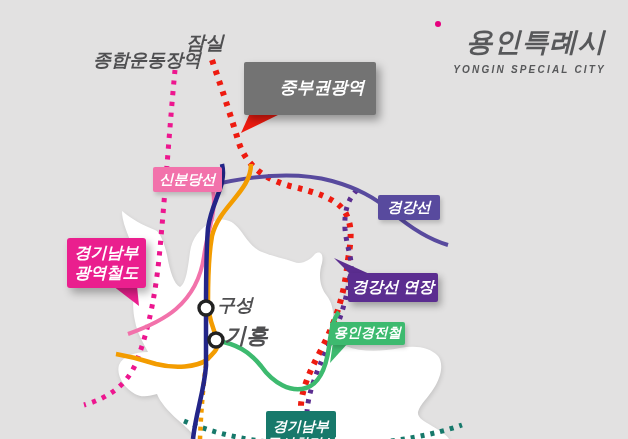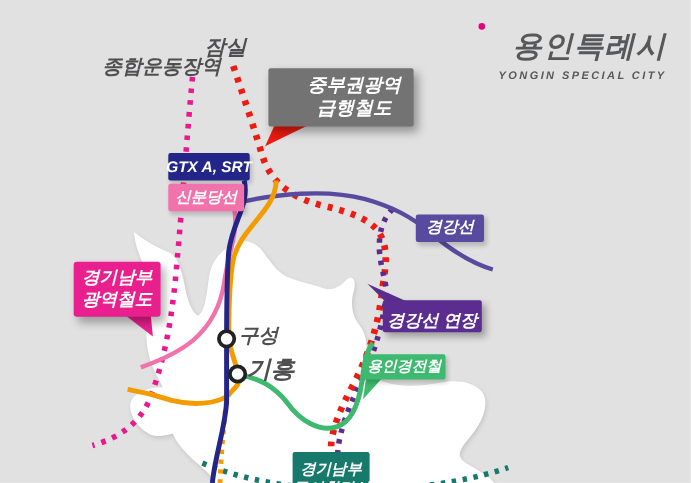--- a/index.html
+++ b/index.html
@@ -23,21 +23,21 @@
          box-shadow:2px 3px 4px rgba(0,0,0,0.18);}
   .b-bundang{left:228px;top:139px;width:60px;height:25px;background:#f39c00;font-size:14px;
          box-shadow:2px 3px 4px rgba(0,0,0,0.18);}
   .b-sinbundang{left:153px;top:167px;width:69px;height:25px;background:#f272ab;font-size:14px;
          box-shadow:2px 3px 4px rgba(0,0,0,0.18);}
   .b-gyeonggang{left:378px;top:195px;width:62px;height:25px;background:#584a9e;font-size:14.5px;
          box-shadow:2px 3px 4px rgba(0,0,0,0.18);}
   .b-magenta{left:67px;top:238px;width:79px;height:50px;background:#ea1f8e;font-size:16px;
          box-shadow:4px 5px 8px rgba(0,0,0,0.3);border-radius:3px;}
   .b-ext{left:348px;top:273px;width:90px;height:29px;background:#5b2d90;font-size:15.5px;
-         box-shadow:3px 4px 7px rgba(0,0,0,0.3);justify-content:flex-end;}
+         box-shadow:3px 4px 7px rgba(0,0,0,0.3);}
   .b-ever{left:330px;top:322px;width:75px;height:23px;background:#3dba6f;font-size:13.5px;
          box-shadow:2px 3px 4px rgba(0,0,0,0.18);}
   .b-south{left:266px;top:411px;width:70px;height:44px;background:#17796b;font-size:14px;
          line-height:1.2;padding-top:2px;}
 
   .logo{position:absolute;z-index:4;right:22px;top:24px;text-align:center;color:#57585a;}
   .logo-title{font-size:27px;font-weight:bold;letter-spacing:1px;position:relative;margin-left:44px;}
   .logo-dot{position:absolute;left:14px;top:-3px;width:6px;height:6px;border-radius:50%;z-index:5;}
   .logo-sub{font-size:10px;font-weight:bold;letter-spacing:2.2px;margin-top:4px;margin-left:32px;}
 </style>
@@ -92,24 +92,20 @@
     <polygon points="333,342 349,342 330,363" fill="#3dba6f"></polygon>
   </svg>
 
   <div class="place-label lbl-jamsil">잠실</div>
   <div class="place-label lbl-sports">종합운동장역</div>
   <div class="place-label lbl-guseong">구성</div>
   <div class="place-label lbl-giheung">기흥</div>
 
   <div class="badge b-red">
     <span class="ln">중부권광역</span>
-    <span class="ln">급행철도</span>
-  </div>
-  <div class="badge b-gtx">
-    <span class="ln">GTX A, SRT</span>
   </div>
   <div class="badge b-sinbundang">
     <span class="ln">신분당선</span>
   </div>
   <div class="badge b-gyeonggang">
     <span class="ln">경강선</span>
   </div>
   <div class="badge b-magenta">
     <span class="ln">경기남부</span>
     <span class="ln">광역철도</span>

